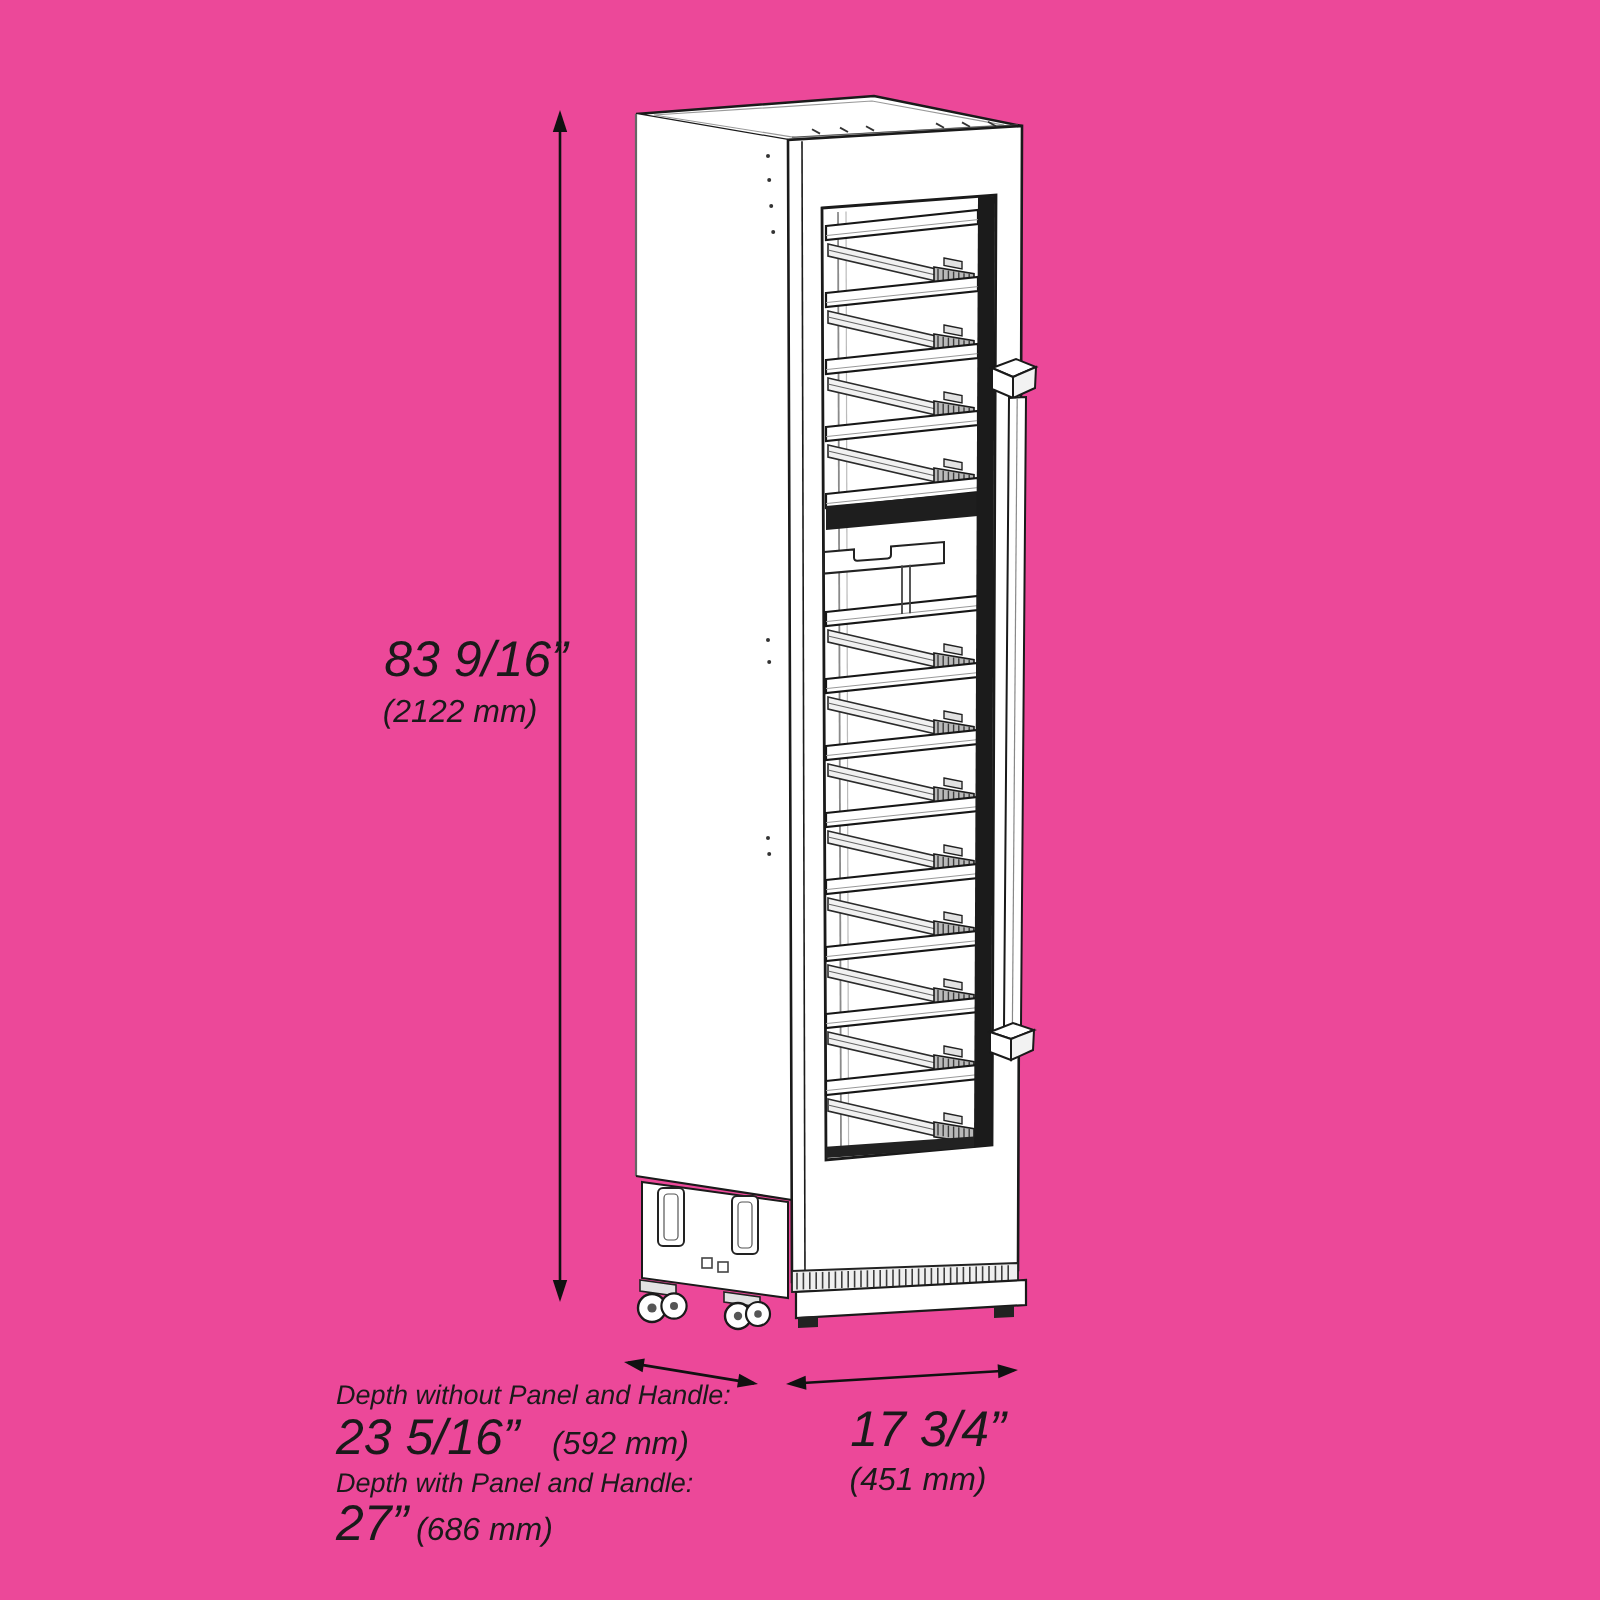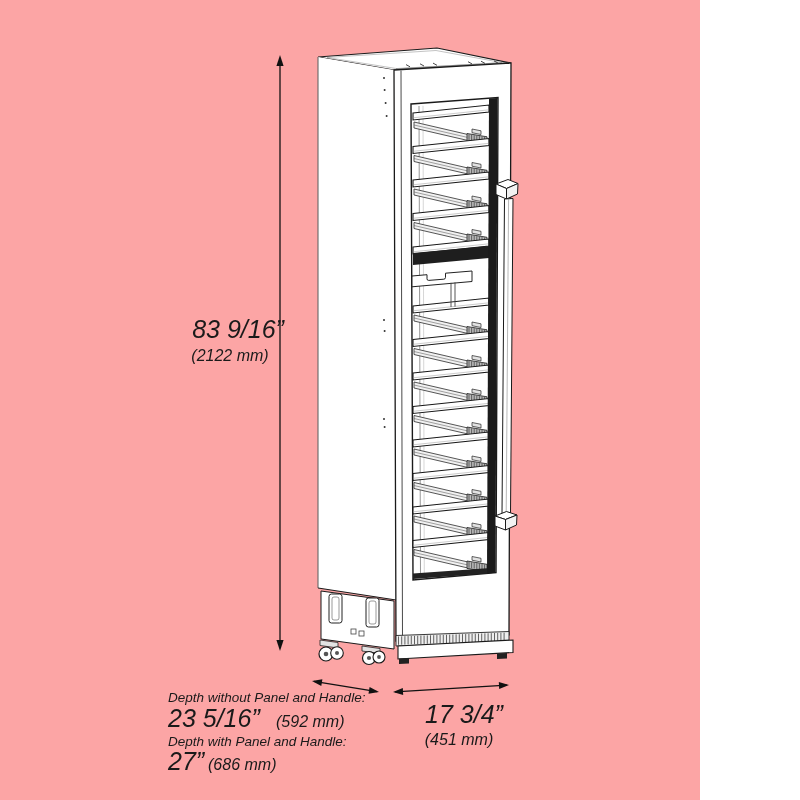--- a/index.html
+++ b/index.html
@@ -1,16 +1,16 @@
 <!DOCTYPE html>
 <html><head>
 <meta charset="utf-8">
 <style>
   html,body{margin:0;padding:0;background:#ffffff;}
-  .canvas{position:relative;width:700px;height:800px;background:#fca5a5;overflow:hidden;
+  .canvas{position:relative;width:800px;height:800px;background:#ec4899;overflow:hidden;
           font-family:"Liberation Sans",sans-serif;}
   svg{display:block;}
   text{font-family:"Liberation Sans",sans-serif;font-style:italic;fill:#1a1a1a;}
   .dim-big{font-size:25px;letter-spacing:0px;}
   .dim-small{font-size:16px;}
   .dim-caption{font-size:13.5px;}
 </style>
 </head>
 <body>
 

